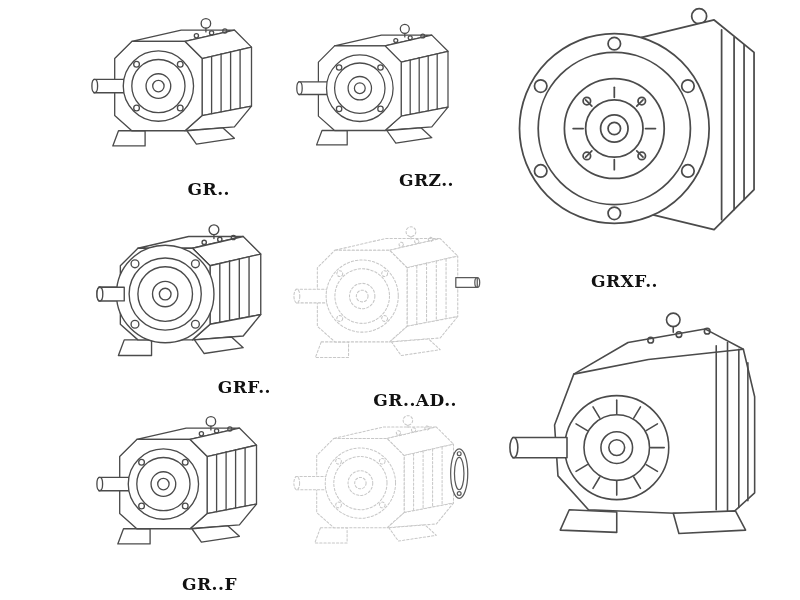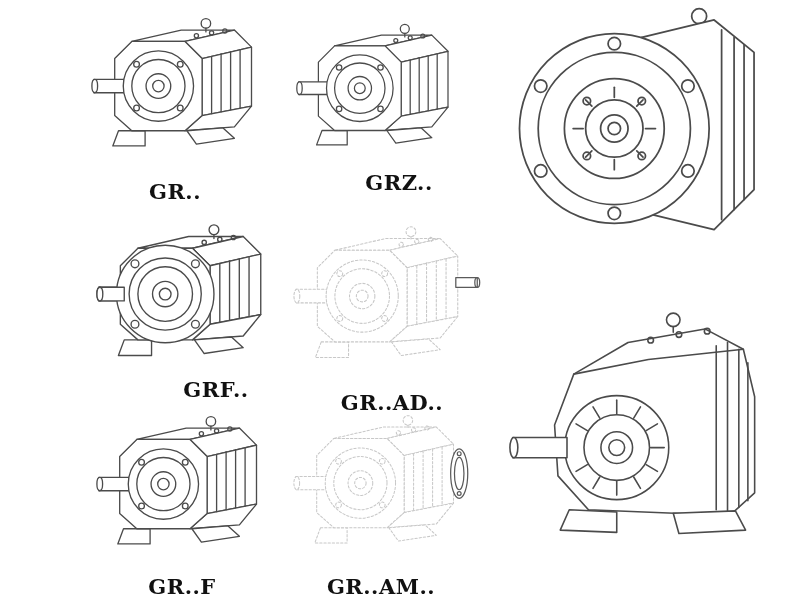--- a/index.html
+++ b/index.html
@@ -3,21 +3,21 @@
 <meta charset="utf-8">
 <style>
   html,body{margin:0;padding:0;background:#ffffff;}
   #page{position:relative;width:800px;height:600px;background:#ffffff;overflow:hidden;
         font-family:"DejaVu Serif","Liberation Serif",serif;}
   .fig{position:absolute;}
   .fig svg{width:100%;height:100%;display:block;}
   svg.draw{stroke:#4b4b4b;stroke-width:1.4;fill:none;stroke-linejoin:round;stroke-linecap:round;}
   svg.draw.ghost{stroke:#c8c8c8;stroke-width:1.1;stroke-dasharray:2.4 2;}
   svg.draw.ghost .over{stroke:#5a5a5a;stroke-dasharray:none;stroke-width:1.3;}
-  .caption{position:absolute;text-align:center;font-weight:bold;font-size:21px;color:#111111;
+  .caption{position:absolute;text-align:right;font-weight:bold;font-size:17px;color:#111111;
            letter-spacing:0.5px;}
 </style>
 </head>
 <body>
 
 <div id="page">
 
   <svg width="0" height="0" style="position:absolute" aria-hidden="true">
     <defs>
 
@@ -144,20 +144,21 @@
         <use href="#sym-gearbox"></use>
       </svg>
   </div>
   <div class="caption" style="left:344px;top:170px;width:110px">GRZ..</div>
 
   <div class="fig" style="left:498px;top:0px;width:295px;height:262px">
     <svg class="draw" viewBox="0 0 230 210">
         <use href="#sym-grxf"></use>
       </svg>
   </div>
+  <div class="caption" style="left:548px;top:271px;width:110px">GRXF..</div>
 
   <div class="fig" style="left:95px;top:210px;width:195px;height:172px">
     <svg class="draw" viewBox="0 0 200 170">
         <use href="#sym-gearbox-flange"></use>
       </svg>
   </div>
   <div class="caption" style="left:161px;top:377px;width:110px">GRF..</div>
 
   <div class="fig" style="left:292px;top:212px;width:195px;height:172px">
     <svg class="draw ghost" viewBox="0 0 200 170">
@@ -181,21 +182,20 @@
     <svg class="draw ghost" viewBox="0 0 200 170">
       <use href="#sym-gearbox"></use>
       <g class="over">
         <ellipse cx="176" cy="73" rx="9" ry="26" fill="#fff"></ellipse>
         <ellipse cx="176" cy="73" rx="5" ry="17"></ellipse>
         <circle cx="176" cy="52" r="2"></circle>
           <circle cx="176" cy="94" r="2"></circle>
       </g>
     </svg>
   </div>
-  <div class="caption" style="left:316px;top:574px;width:130px">GR..AM..</div>
 
   <div class="fig" style="left:495px;top:295px;width:300px;height:260px">
     <svg class="draw" viewBox="0 0 250 230">
         <use href="#sym-grx"></use>
       </svg>
   </div>
 
 </div>
 
 </body></html>

